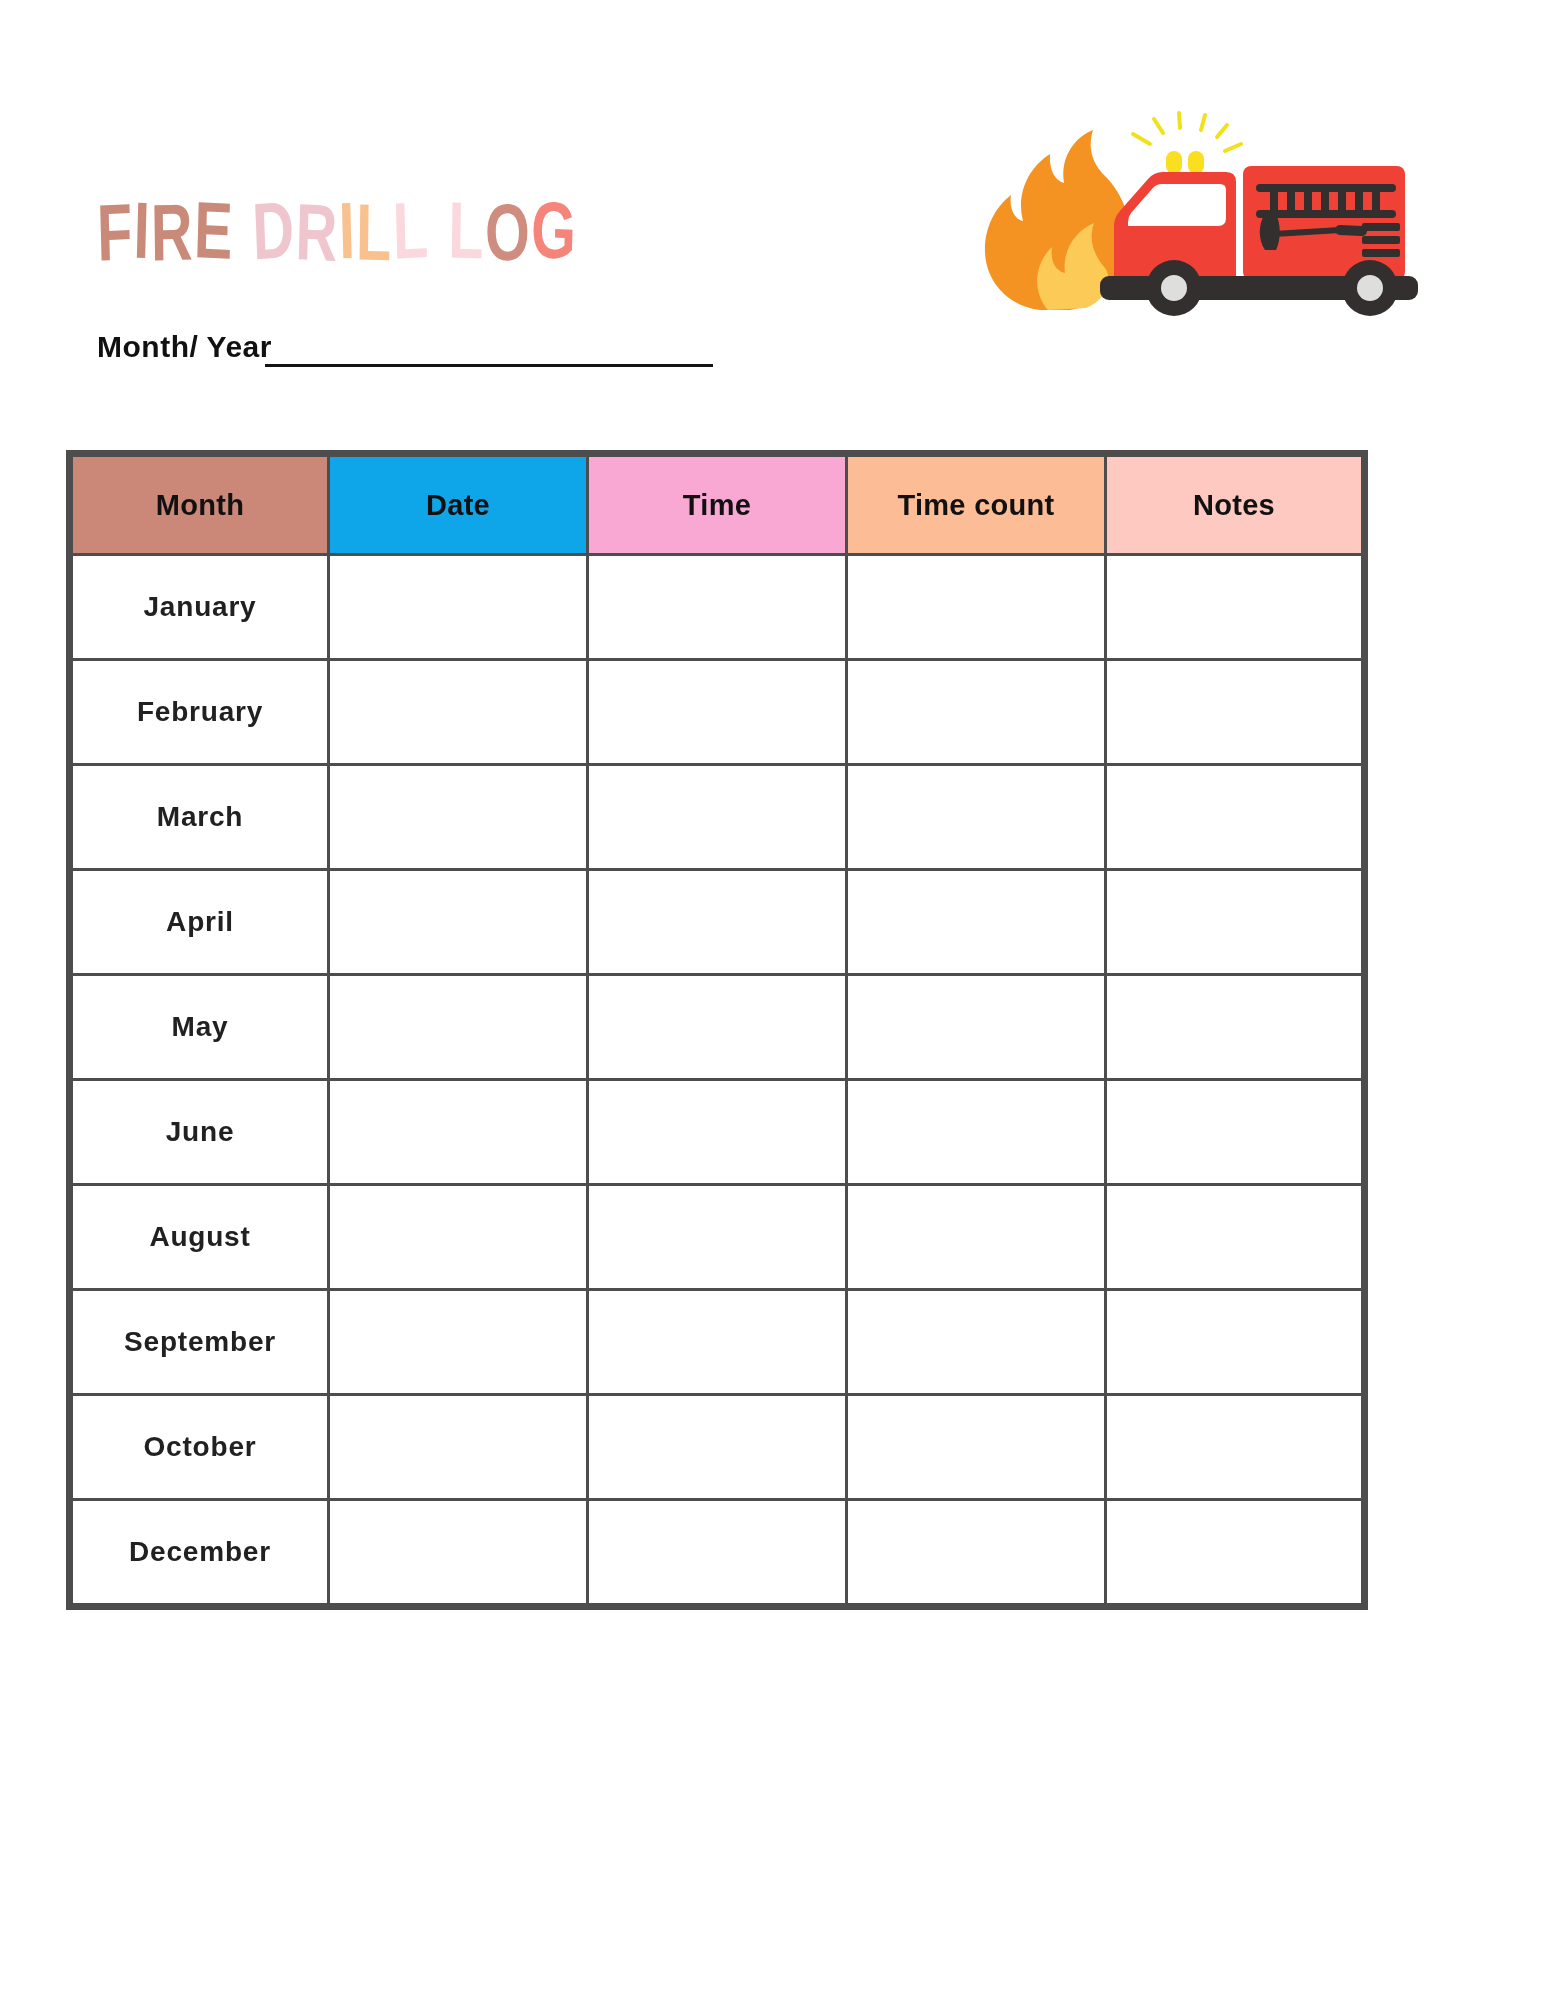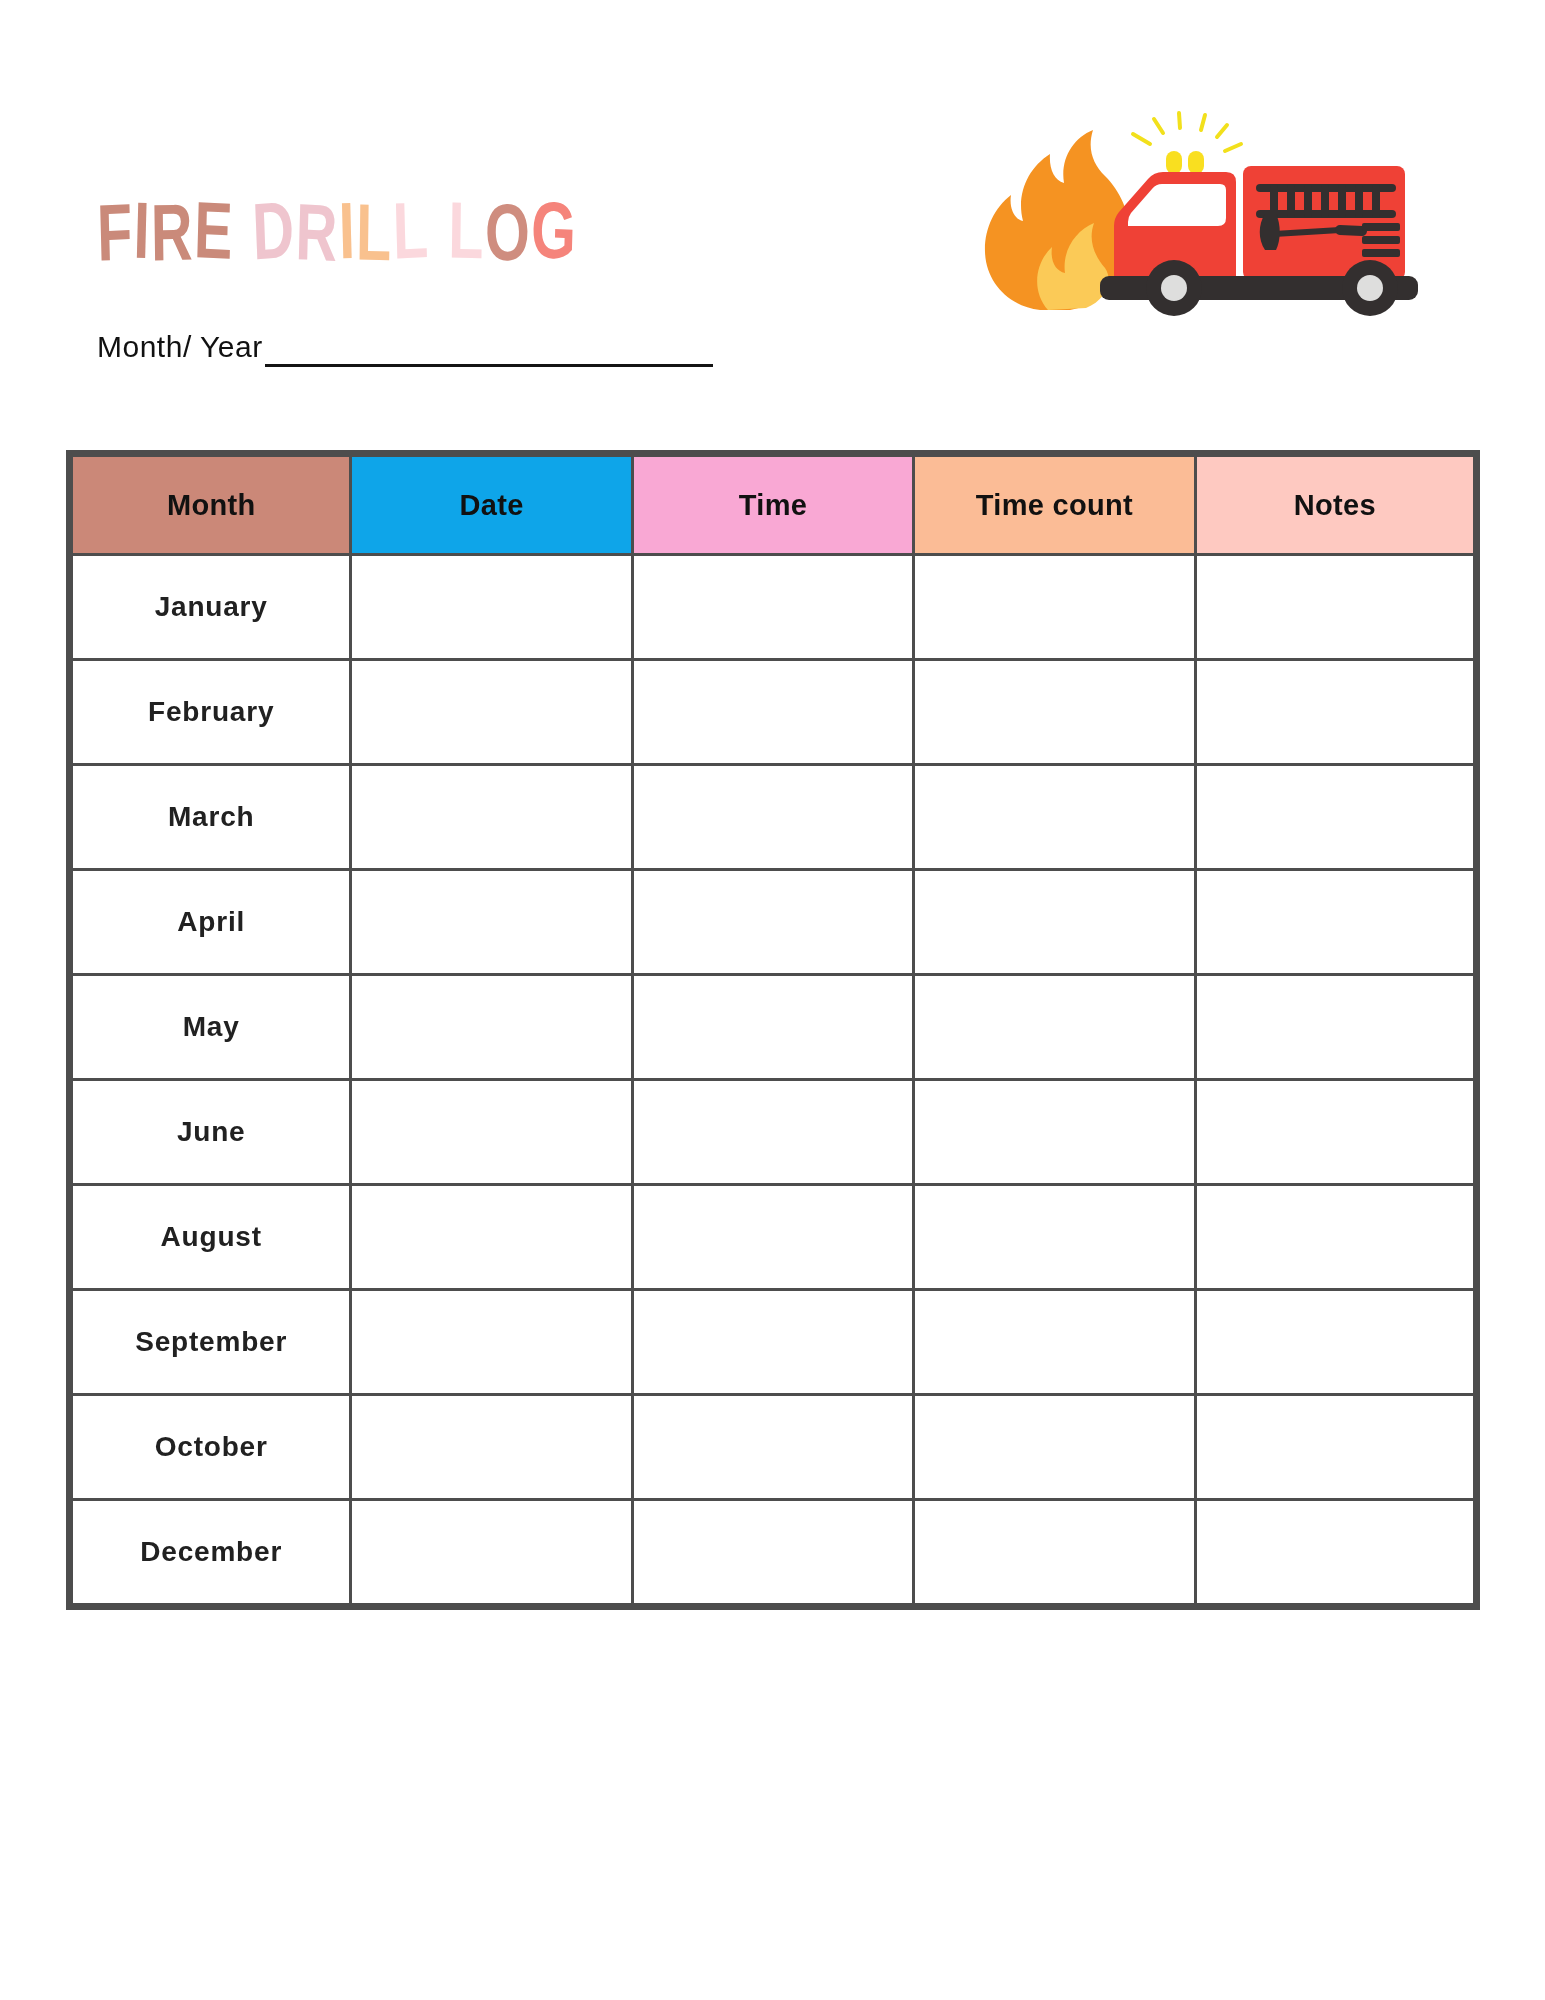--- a/index.html
+++ b/index.html
@@ -32,21 +32,21 @@
     top:104px;
     width:448px;
     height:214px;
   }
   
   .monthyear-label{
     position:absolute;
     left:97px;
     top:330px;
     font-size:30px;
-    font-weight:normal;
+    font-weight:bold;
     color:#111111;
     letter-spacing:0.5px;
   }
   .fill-line{
     position:absolute;
     left:265px;
     top:326px;
     width:448px;
     height:38px;
     border-bottom:3px solid #141414;
@@ -55,21 +55,21 @@
   }
   
   .logtable-wrap{
     position:absolute;
     left:66px;
     top:450px;
   }
   table.logtable{
     border-collapse:collapse;
     table-layout:fixed;
-    width:1414px;
+    width:1302px;
     border:7px solid #4d4d4d;
   }
   table.logtable th, table.logtable td{
     border:3px solid #4d4d4d;
     padding:0;
     text-align:center;
     vertical-align:middle;
   }
   table.logtable th{
     height:96px;

